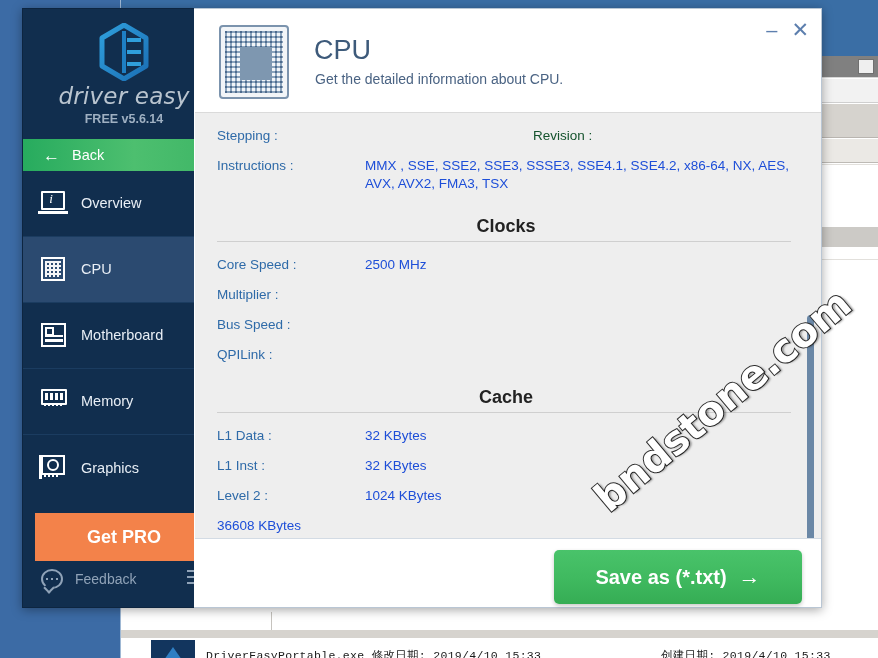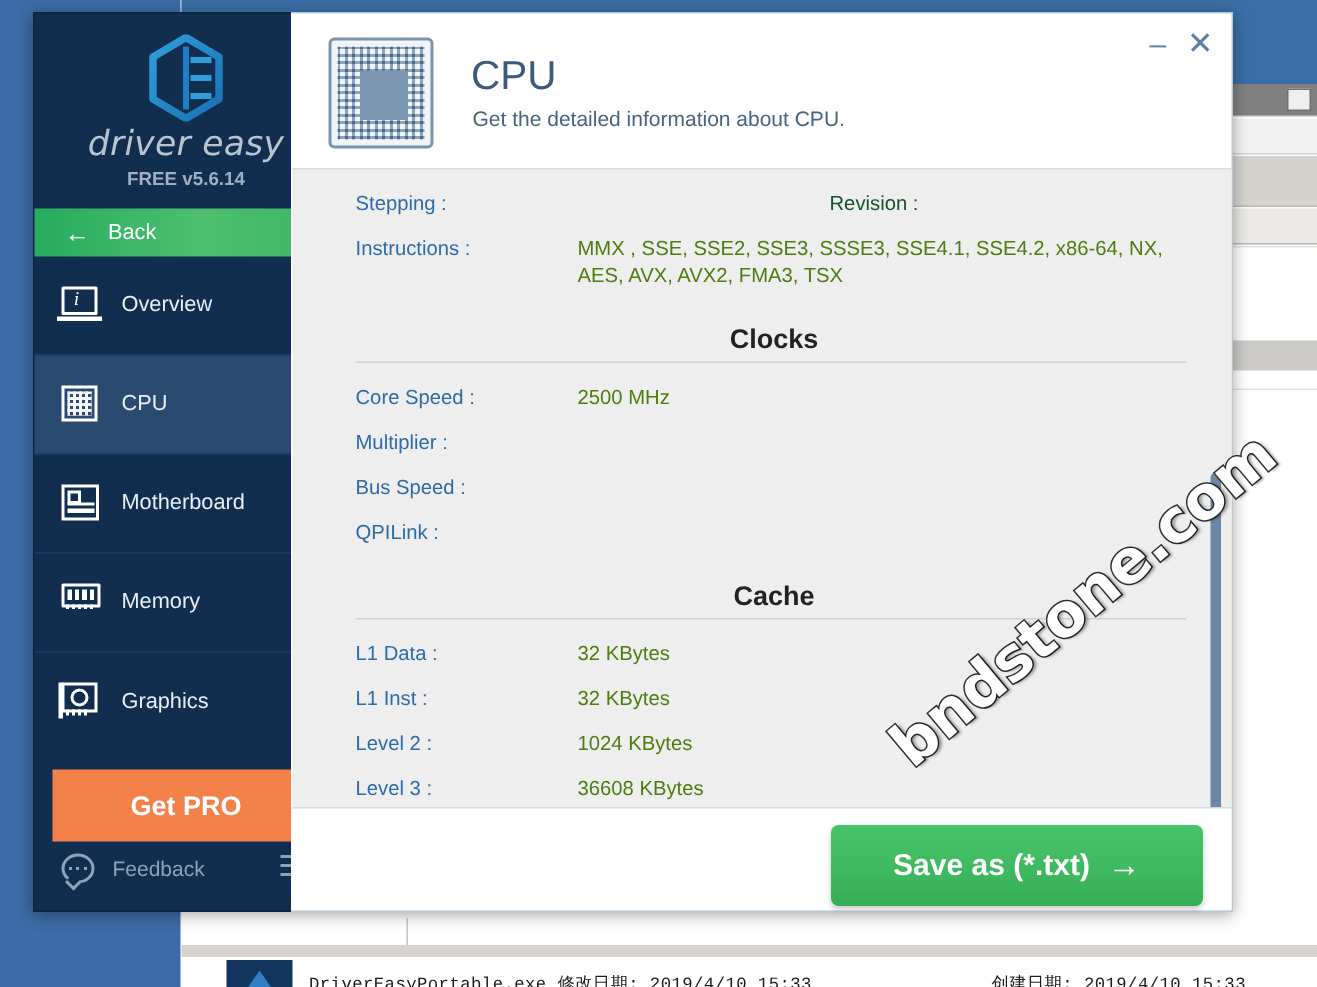--- a/index.html
+++ b/index.html
@@ -286,25 +286,25 @@
   .win-min { font-size:20px; font-weight:400; }
   .win-close { font-size:21px; font-weight:400; }
 
   
   .de-content {
     position:absolute; left: 1px; top: 103px; width: 626px; height: 428px;
     background: #eeeeee;
     border-top: 1px solid #dadada;
     overflow: hidden;
   }
-  .de-content-inner { position:relative; padding: 14px 26px 0 22px; margin-left: 20px; }
+  .de-content-inner { position:relative; padding: 14px 26px 0 22px; }
 
   .row { display:flex; margin-bottom: 12px; font-size: 13.5px; line-height: 1.35; }
   .row .lbl { width: 148px; flex: 0 0 148px; color: #2e6aa8; }
-  .row .val { color: #4d7c0f; }
+  .row .val { color: #1d4ed8; }
   .row .lbl2 { width: 150px; flex: 0 0 150px; color: #14532d; }
 
   .sect-title {
     font-size: 18px; font-weight: bold; color: #222222;
     margin: 22px 0 4px 0;
     text-align: center;
   }
   .sect-rule { height:1px; background:#cfcfcf; margin-bottom: 14px; margin-right: 4px;}
 
   .scroll-track {
@@ -531,21 +531,20 @@
             </div>
             <div class="row">
               <span class="lbl">L1 Inst :</span>
               <span class="val">32 KBytes</span>
             </div>
             <div class="row">
               <span class="lbl">Level 2 :</span>
               <span class="val">1024 KBytes</span>
             </div>
             <div class="row">
-              <span class="lbl">Level 3 :</span>
               <span class="val">36608 KBytes</span>
             </div>
           </div>
 
         </div>
 
         <div class="scroll-track">
           <div class="scroll-thumb"></div>
         </div>
       </div>

